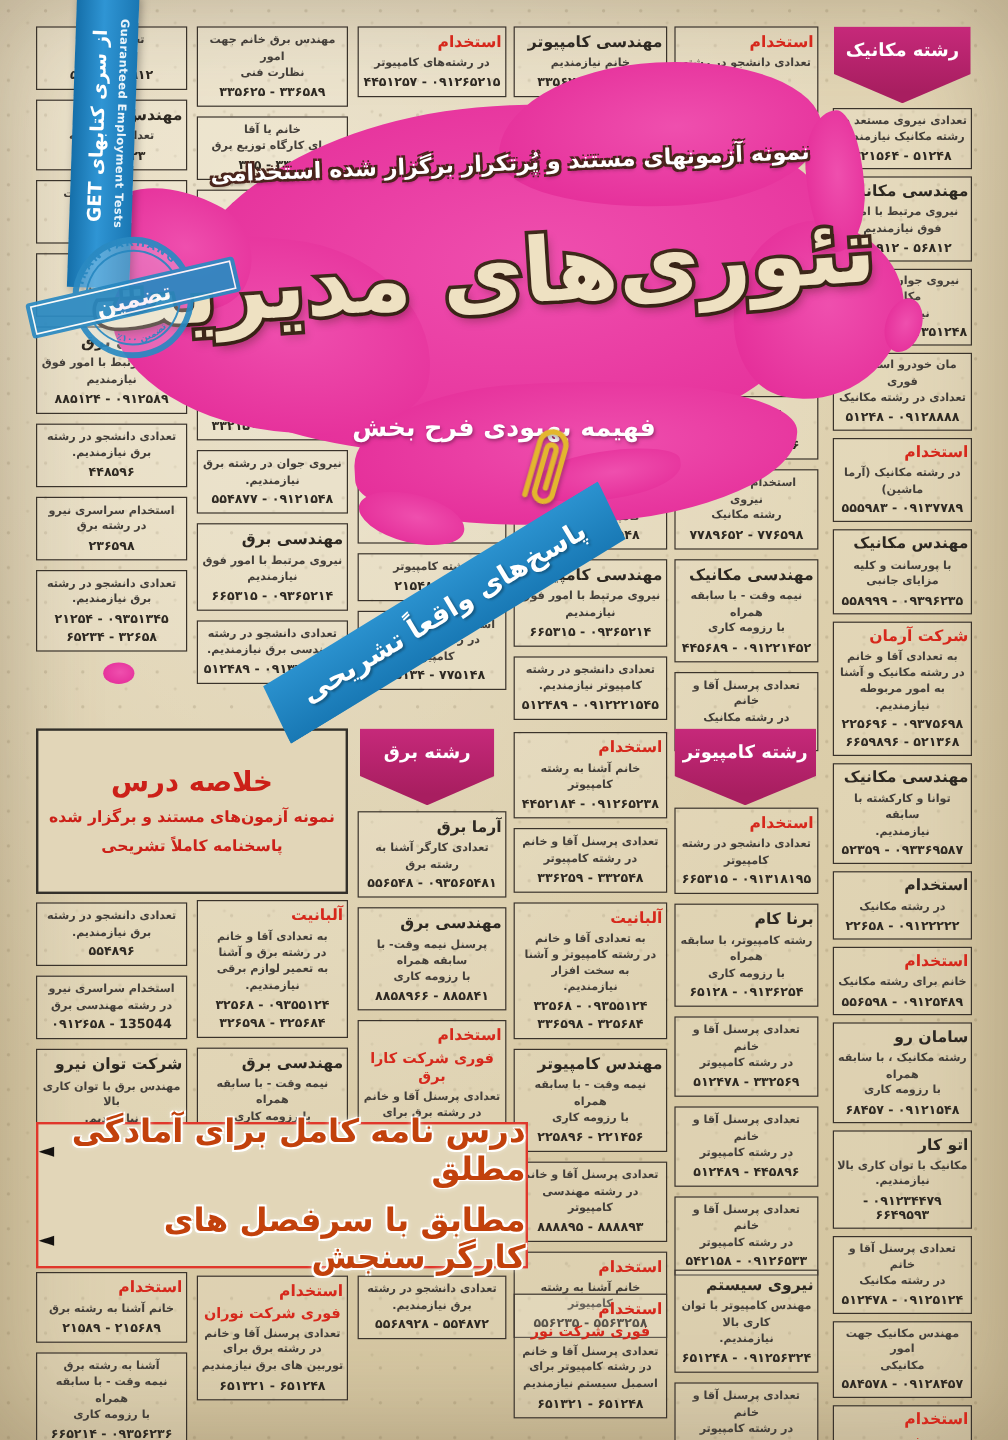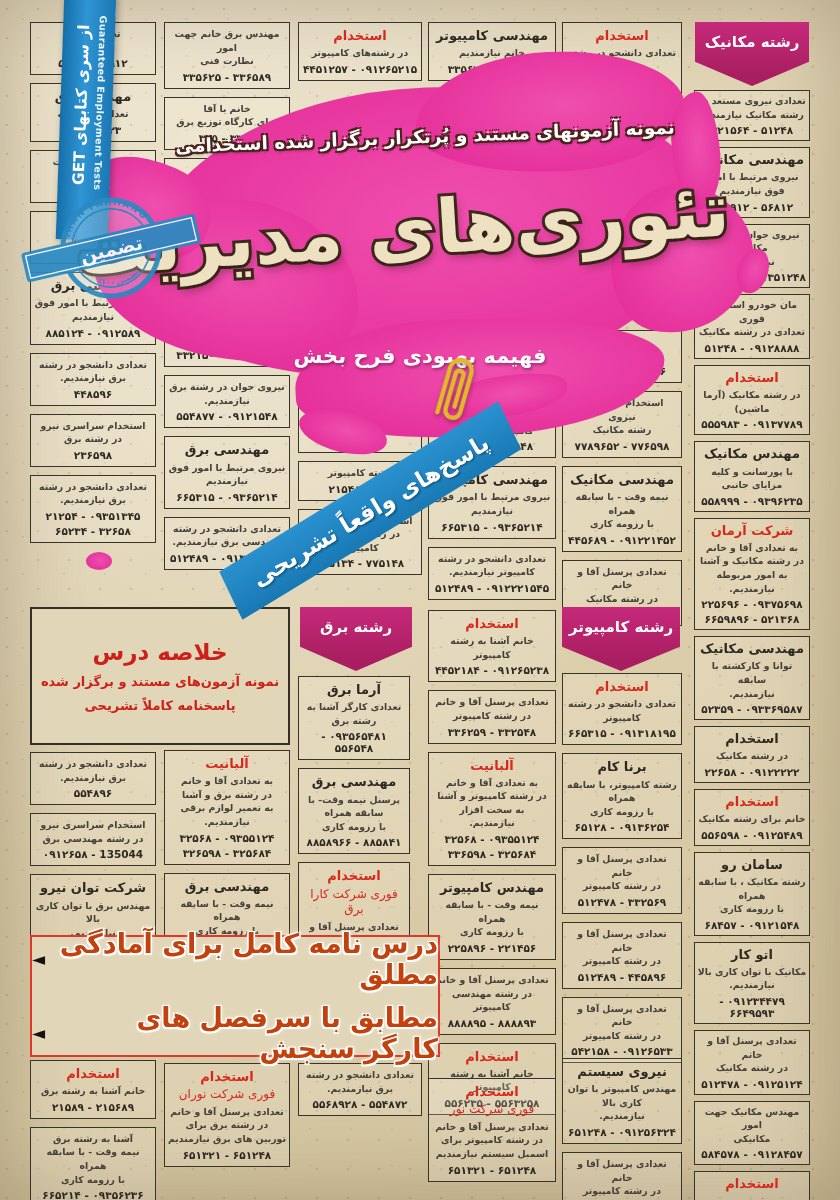--- a/index.html
+++ b/index.html
@@ -9,23 +9,23 @@
       radial-gradient(circle at 7px 9px, rgba(92,74,44,.16) 1px, transparent 1.7px),
       radial-gradient(circle at 23px 19px, rgba(92,74,44,.10) 1px, transparent 1.5px),
       radial-gradient(ellipse at 30% 20%, rgba(255,255,255,.30), transparent 55%),
       linear-gradient(160deg,#e6dabc,#dbcda9 60%,#d2c39e);
     background-size:31px 29px,41px 37px,100% 100%,100% 100%;
     box-shadow:inset 0 0 90px rgba(90,70,40,.35);}
   
   .seg{position:absolute;display:flex;flex-direction:column;gap:8px;z-index:1;}
   .ad{border:1.5px solid #3a332b;padding:4px 3px 5px;text-align:center;color:#3a342c;
       background:rgba(252,246,228,.20);}
-  .ad-h{font-weight:bold;font-size:13px;line-height:1.25;margin:1px 0 2px;color:#2e2922;}
+  .ad-h{font-weight:bold;font-size:13px;line-height:1.25;margin:1px 0 2px;color:#2e2922;text-align:right;}
   .ad-h.red{color:#d6281c;}
-  .ad-h2{font-weight:normal;font-size:12px;line-height:1.3;color:#d6281c;margin:1px 0 2px;}
+  .ad-h2{font-weight:bold;font-size:12px;line-height:1.3;color:#d6281c;margin:1px 0 2px;}
   .ad-l{font-size:9.3px;line-height:1.46;font-weight:bold;color:#45403a;}
   .ad-p{font-size:10.5px;font-weight:bold;margin-top:3px;letter-spacing:.4px;color:#2e2922;}
   .seg.compact{gap:6px;}
   .seg.compact .ad{padding:3px 2px 4px;}
   
   .blob{position:absolute;z-index:2;background:radial-gradient(ellipse at 55% 45%, #ef4fae, #e52f9a 78%);}
   .splash-text{position:absolute;z-index:3;text-align:center;}
   .subtitle{color:#fff;font-weight:bold;font-size:18.5px;
     text-shadow:-2px -2px 0 #4a241c,2px -2px 0 #4a241c,-2px 2px 0 #4a241c,2px 2px 0 #4a241c,0 3px 3px rgba(0,0,0,.3);}
   .booktitle{font-size:74px;font-weight:bold;color:#eee1c2;line-height:1.25;
@@ -239,21 +239,21 @@
       <div class="ad">
         <div class="ad-l">رشته کامپیوتر</div>
         <div class="ad-p">۸۹ - ۲۱۵۴۸۹</div>
       </div>
       <div class="ad">
         <div class="ad-l">استخدام سراسری نیرو</div>
         <div class="ad-l">در رشته مهندسی کامپیوتر</div>
         <div class="ad-p">۷۷۵۱۴۸ - ۷۷۵۱۳۴</div>
       </div>
     </div>
-  <div class="seg" style="left:298px;top:676px;width:112px;">
+  <div class="seg" style="left:298px;top:676px;width:124px;">
       <div class="ad">
         <div class="ad-h">آرما برق</div>
         <div class="ad-l">تعدادی کارگر آشنا به</div>
         <div class="ad-l">رشته برق</div>
         <div class="ad-p">۰۹۳۵۶۵۴۸۱ - ۵۵۶۵۴۸</div>
       </div>
       <div class="ad">
         <div class="ad-h">مهندسی برق</div>
         <div class="ad-l">پرسنل نیمه وقت- با سابقه همراه</div>
         <div class="ad-l">با رزومه کاری</div>

